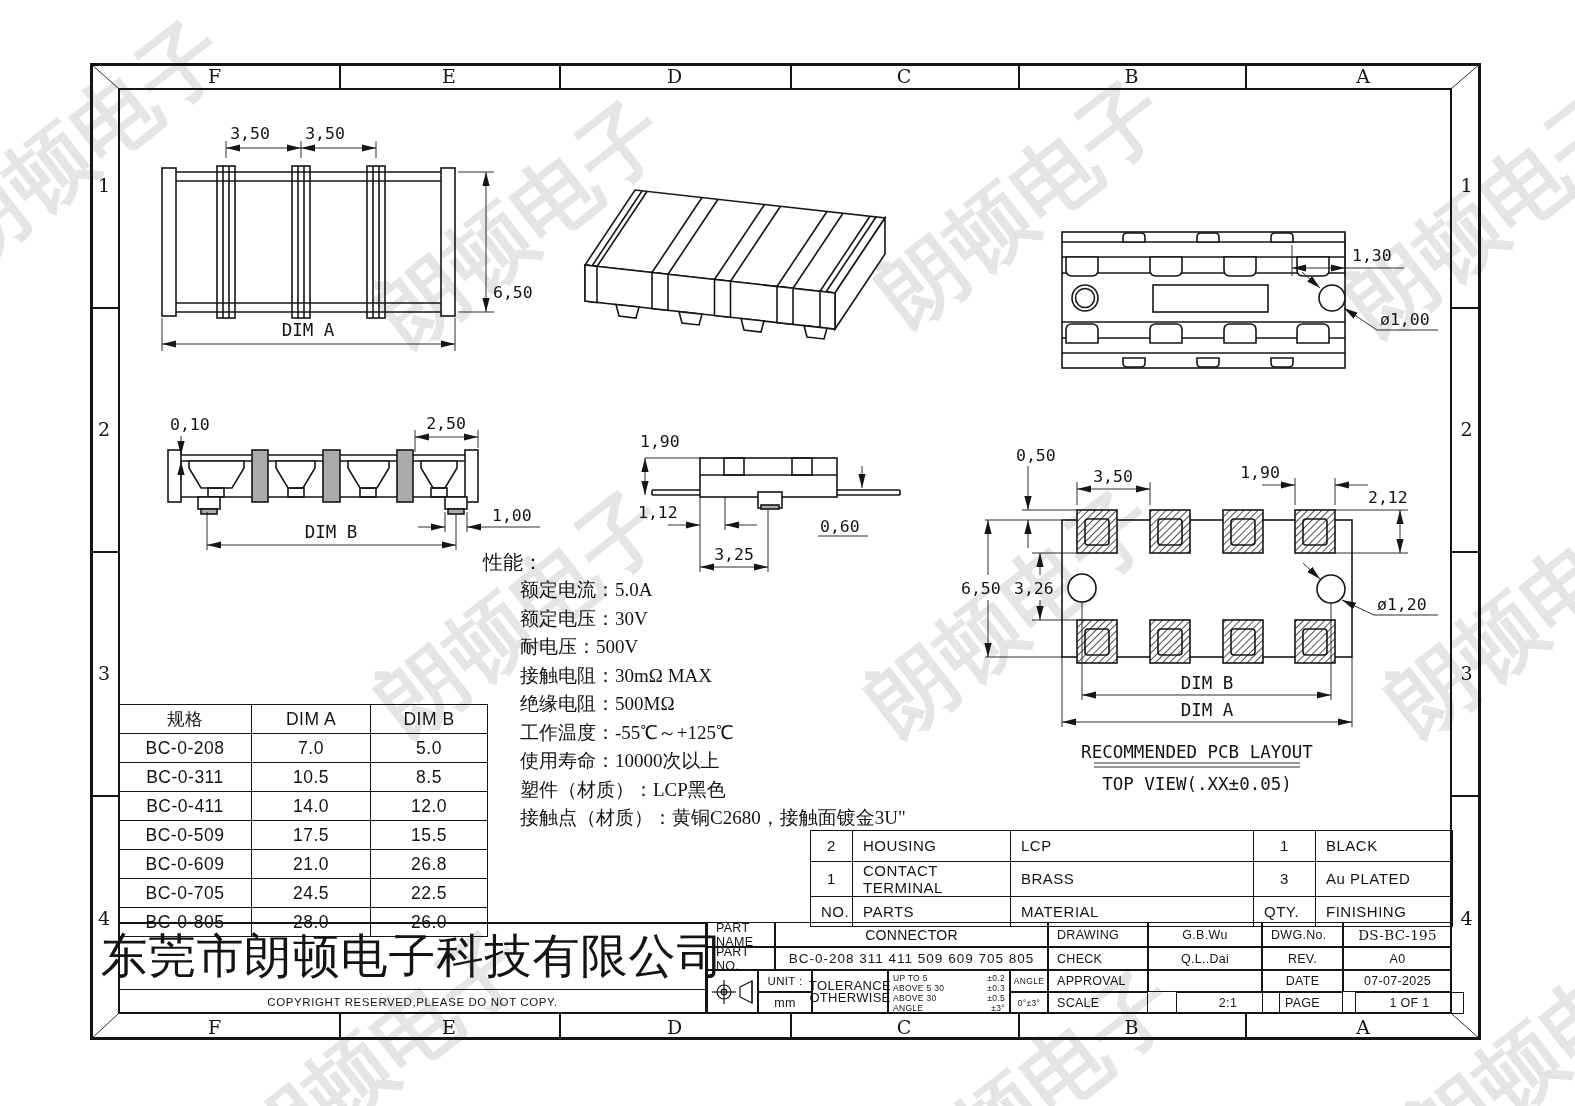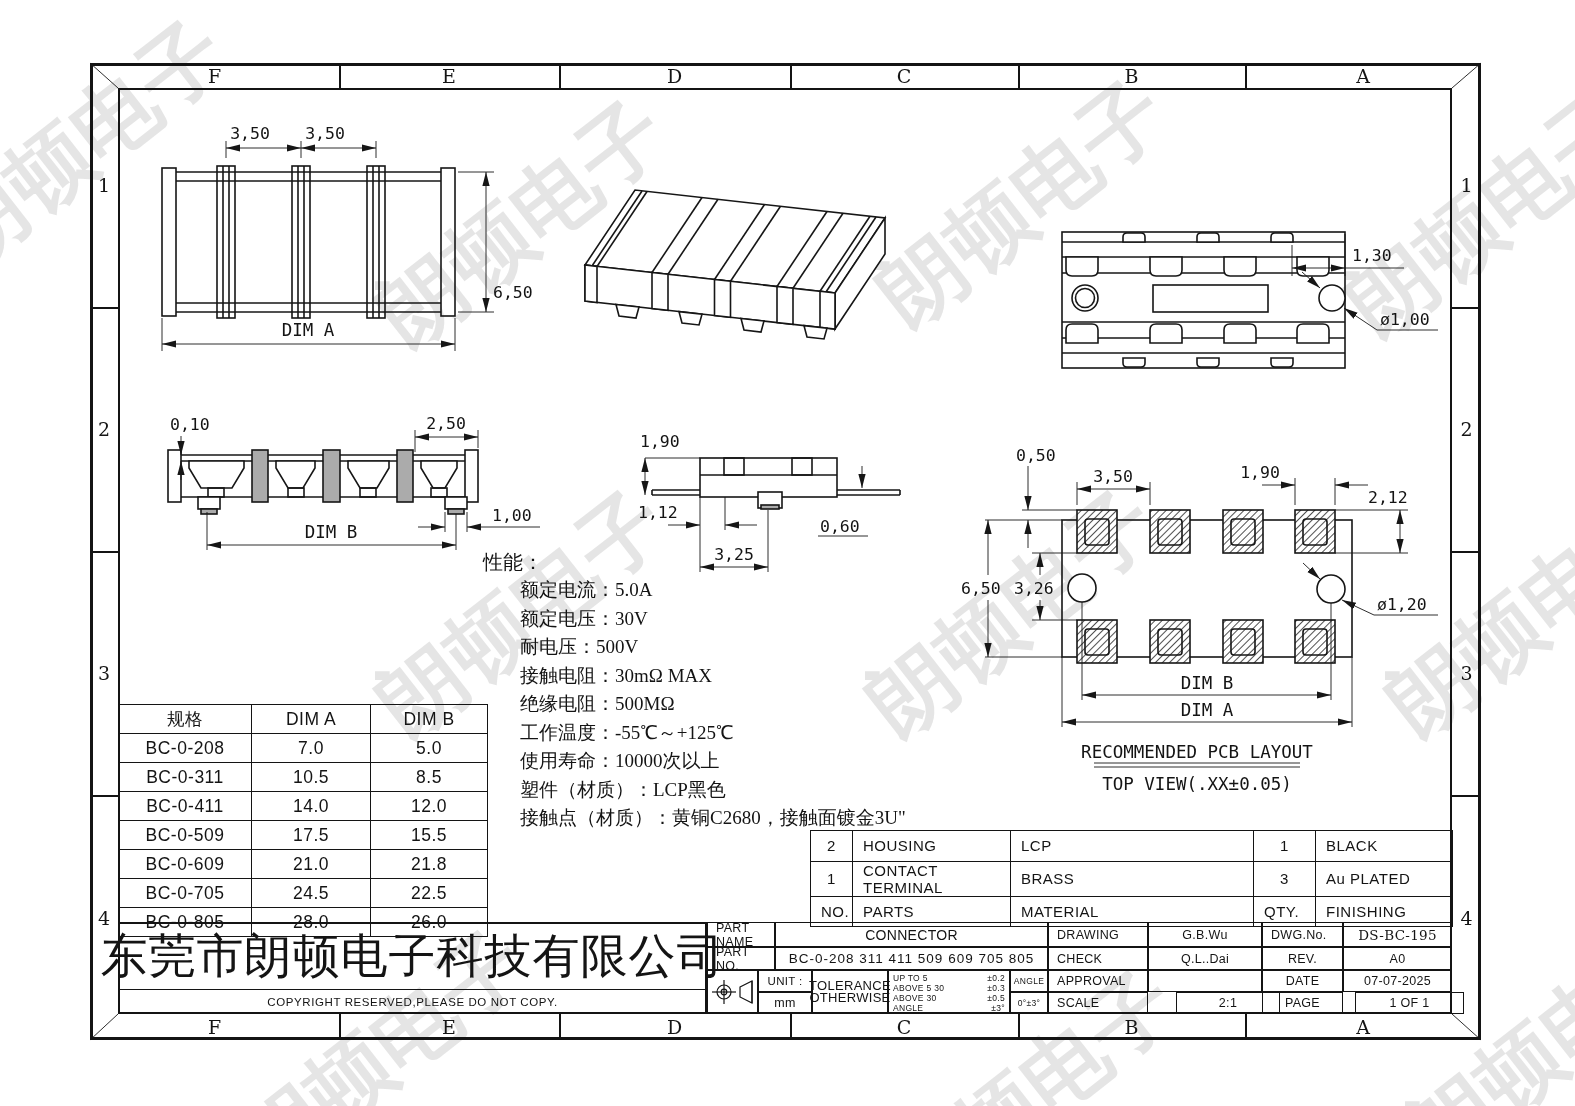--- a/index.html
+++ b/index.html
@@ -421,21 +421,21 @@
           <td>12.0</td>
         </tr>
     <tr>
           <td>BC-0-509</td>
           <td>17.5</td>
           <td>15.5</td>
         </tr>
     <tr>
           <td>BC-0-609</td>
           <td>21.0</td>
-          <td>21.8</td>
+          <td>26.8</td>
         </tr>
     <tr>
           <td>BC-0-705</td>
           <td>24.5</td>
           <td>22.5</td>
         </tr>
     <tr>
           <td>BC-0-805</td>
           <td>28.0</td>
           <td>26.0</td>

